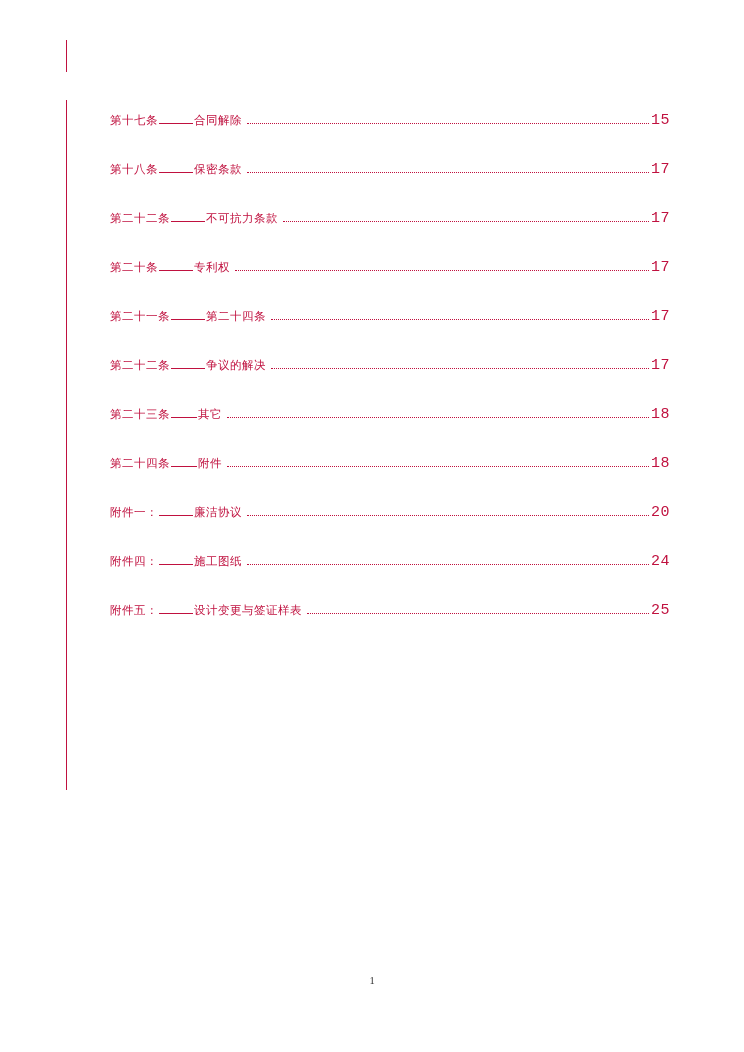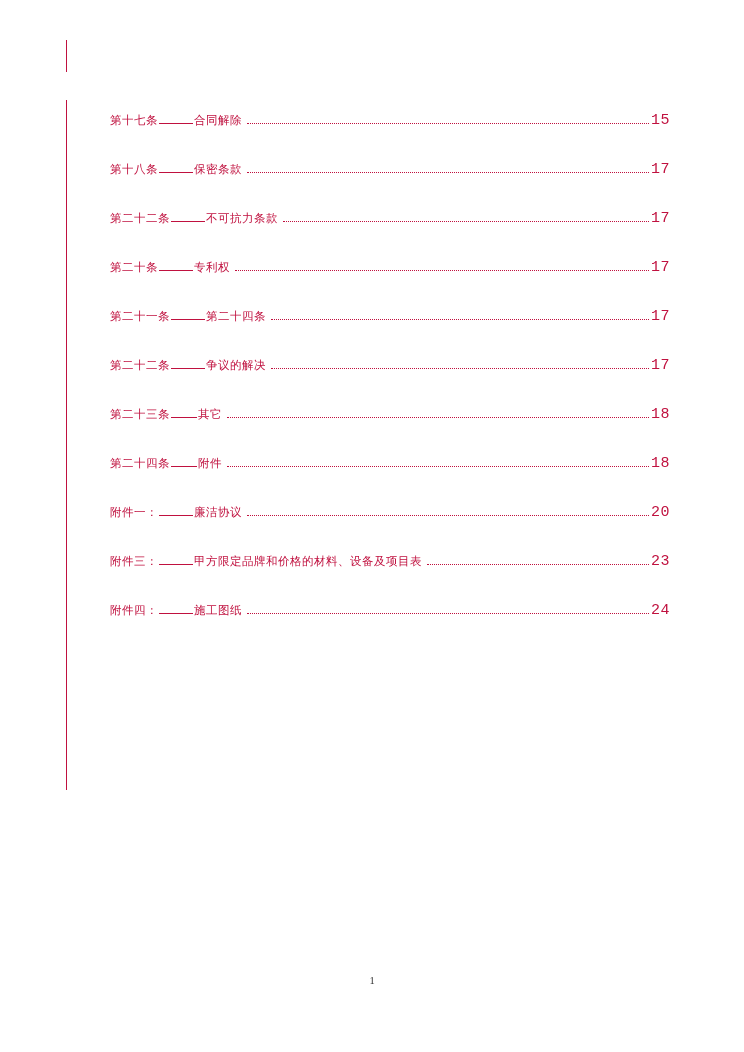--- a/index.html
+++ b/index.html
@@ -178,34 +178,34 @@
 
     <div class="toc-entry">
       <span class="toc-label">附件一：</span>
       <span class="toc-dash"></span>
       <span class="toc-title">廉洁协议</span>
       <span class="toc-leader"></span>
       <span class="toc-page">20</span>
     </div>
 
 
-    <div class="toc-entry">
-      <span class="toc-label">附件三：</span>
-      <span class="toc-dash"></span>
-      <span class="toc-title">甲方限定品牌和价格的材料、设备及项目表</span>
-      <span class="toc-leader"></span>
-      <span class="toc-page">23</span>
-    </div>
 
     <div class="toc-entry">
       <span class="toc-label">附件四：</span>
       <span class="toc-dash"></span>
       <span class="toc-title">施工图纸</span>
       <span class="toc-leader"></span>
       <span class="toc-page">24</span>
     </div>
 
+    <div class="toc-entry">
+      <span class="toc-label">附件五：</span>
+      <span class="toc-dash"></span>
+      <span class="toc-title">设计变更与签证样表</span>
+      <span class="toc-leader"></span>
+      <span class="toc-page">25</span>
+    </div>
 
   </div>
 
   <div class="footer-page">1</div>
 
 </div>
 
 </body></html>

